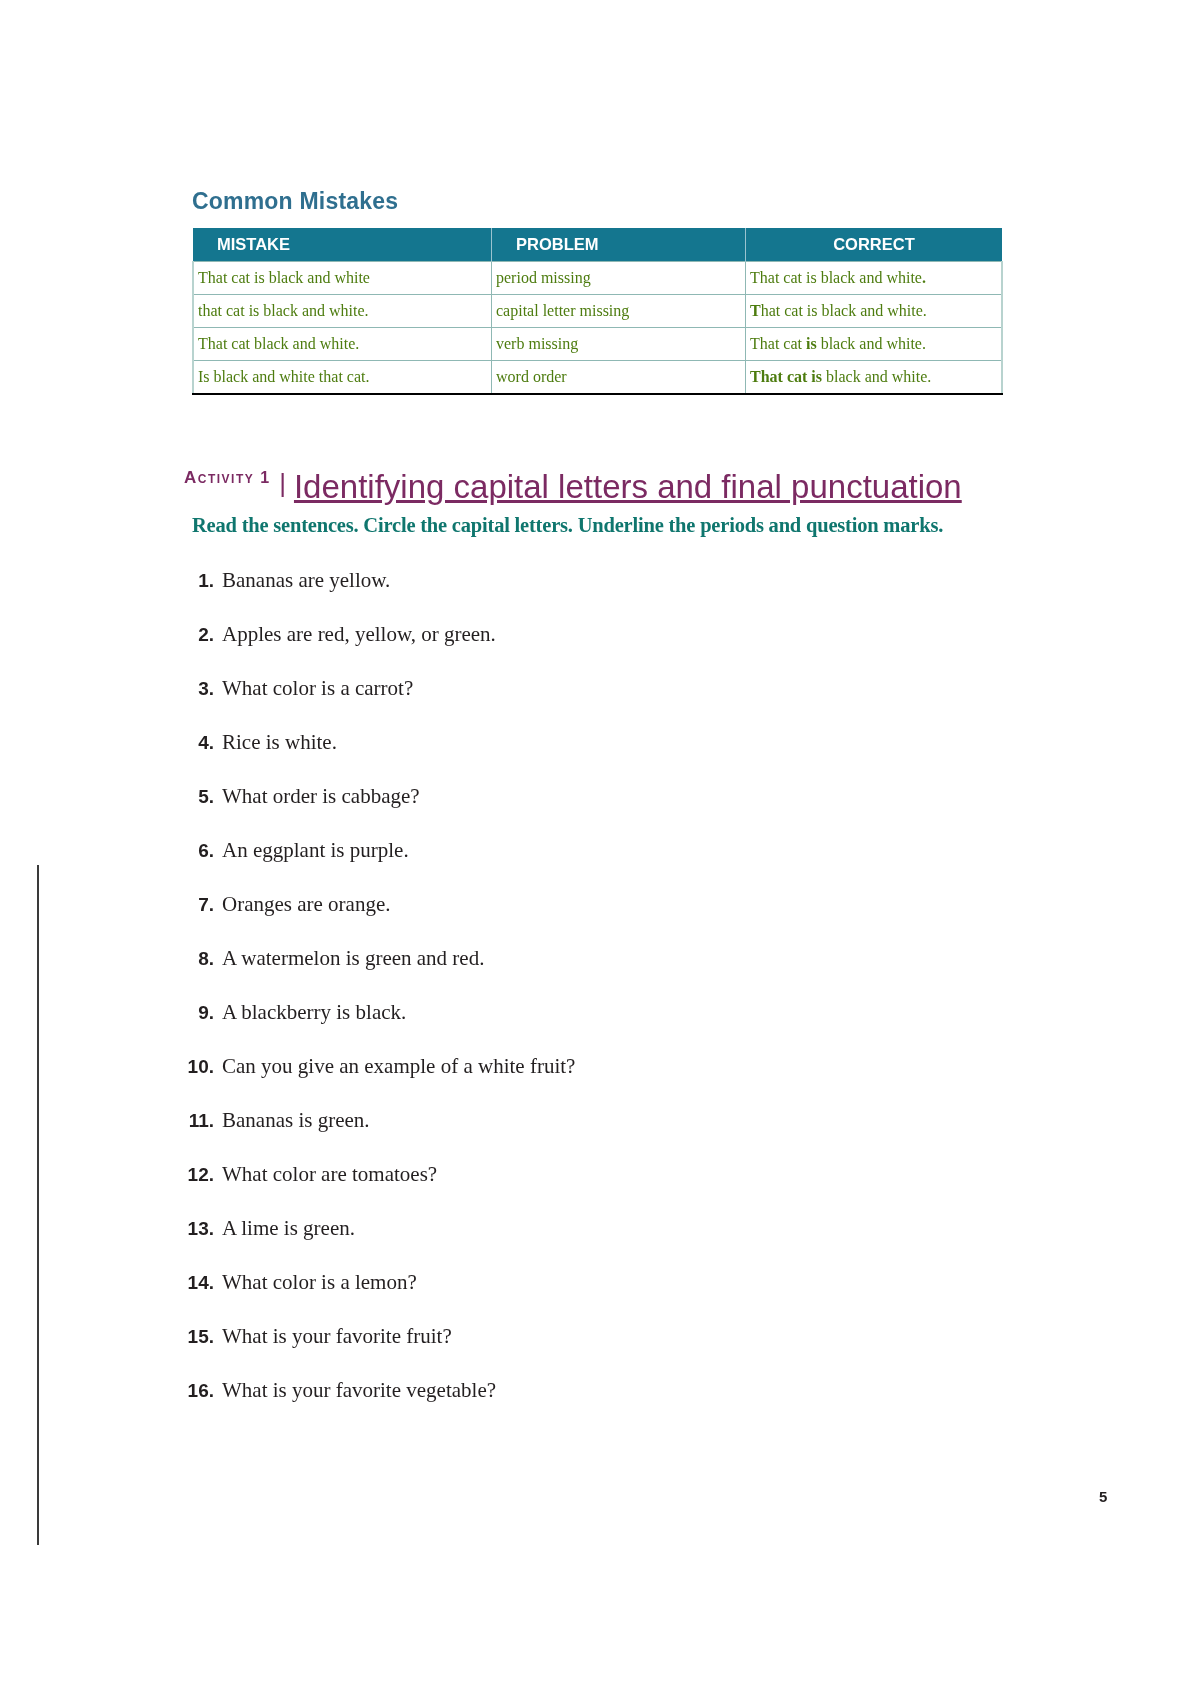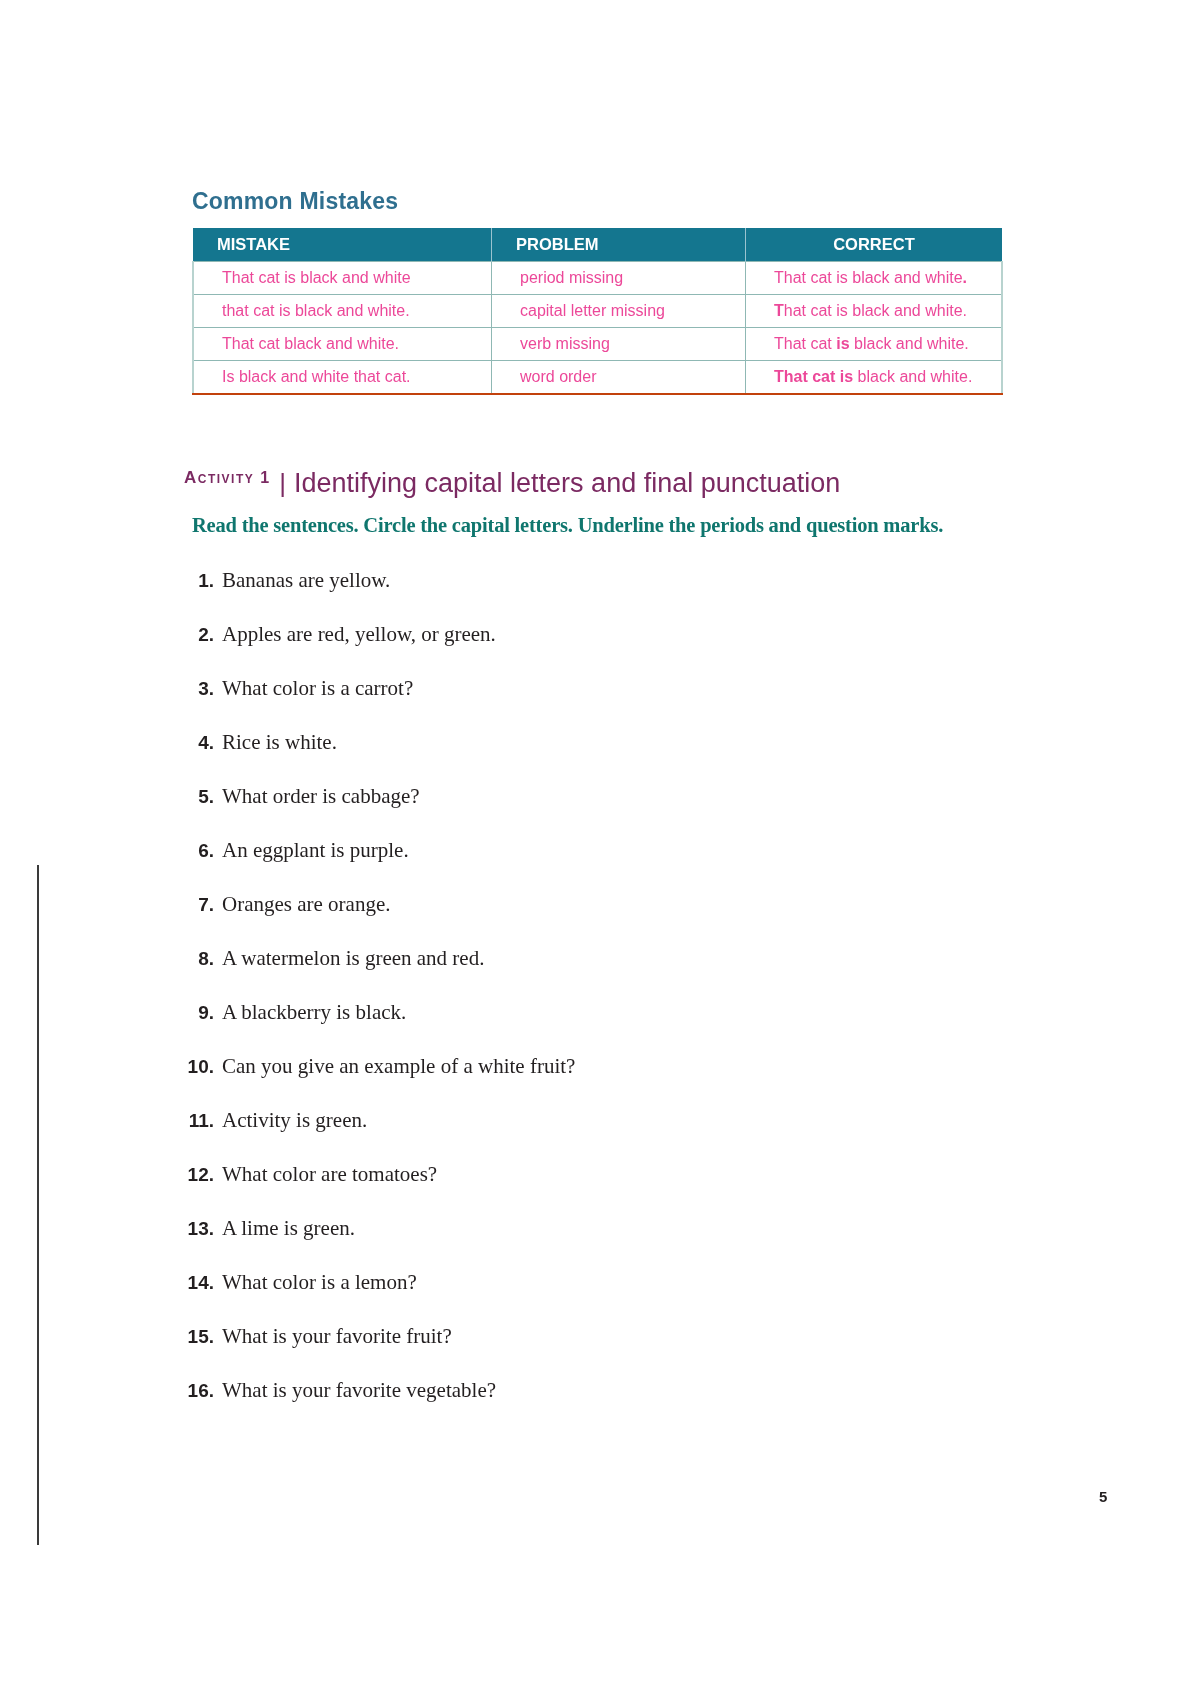--- a/index.html
+++ b/index.html
@@ -5,32 +5,32 @@
   html, body { margin: 0; padding: 0; background: #ffffff; }
   body { width: 1190px; height: 1684px; position: relative; overflow: hidden; font-family: "Liberation Sans", sans-serif; color: #231f20; }
 
   .margin-rule { position: absolute; left: 37px; top: 865px; width: 2px; height: 680px; background: #3a3a3a; }
 
   .section-title { position: absolute; left: 192px; top: 188px; font-family: "Liberation Sans", sans-serif; font-weight: bold; font-size: 23px; color: #2f6f8f; margin: 0; letter-spacing: 0.2px; }
 
   table.mistakes { position: absolute; left: 192px; top: 228px; width: 811px; border-collapse: collapse; font-family: "Liberation Sans", sans-serif; font-size: 16px; }
   table.mistakes th { background: #14768f; color: #ffffff; text-align: left; font-weight: bold; font-size: 16.5px; height: 33px; padding: 0 24px; border-right: 1px solid #9bc3cf; }
   table.mistakes th:last-child { border-right: none; text-align: center; }
-  table.mistakes td { height: 32px; padding: 0 28px; border: 1px solid #8fb8b4; color: #ec4899; }
+  table.mistakes td { height: 32px; padding: 0 4px; border: 1px solid #8fb8b4; color: #4d7c0f; font-family: Liberation Serif, serif; }
   table.mistakes tr td:first-child { border-left: 2px solid #b8d3cf; }
   table.mistakes tr td:last-child { border-right: 2px solid #b8d3cf; }
-  table.mistakes tr:last-child td { border-bottom: 2px solid #c2410c; }
+  table.mistakes tr:last-child td { border-bottom: 2px solid #000000; }
   .col1 { width: 250px; }
   .col2 { width: 205px; }
 
   .activity-heading { position: absolute; left: 184px; top: 468px; margin: 0; display: flex; align-items: flex-start; color: #7b2a62; }
   .activity-tag { font-family: "Liberation Sans", sans-serif; font-weight: bold; font-size: 17px; letter-spacing: 1.5px; font-variant: small-caps; }
   .activity-tag .num { font-size: 16px; margin-left: 6px; letter-spacing: 0; }
   .activity-sep { font-size: 26px; font-weight: normal; margin: 0 8px 0 10px; color: #7b2a62; }
-  .activity-title { font-family: "Liberation Sans", sans-serif; font-size: 27px; font-weight: normal; color: #7b2a62; }
+  .activity-title { font-family: "Liberation Sans", sans-serif; font-size: 33px; font-weight: normal; color: #7b2a62; text-decoration: underline; }
 
   .instructions { position: absolute; left: 192px; top: 514px; margin: 0; font-family: "Liberation Serif", serif; font-weight: bold; font-size: 20.5px; color: #0f766e; letter-spacing: -0.2px; }
 
   ol.sentences { position: absolute; left: 0; top: 568px; margin: 0; padding: 0; list-style: none; }
   ol.sentences li { position: relative; height: 54px; display: flex; align-items: baseline; }
   .item-num { display: inline-block; width: 222px; text-align: right; padding-right: 8px; box-sizing: border-box; font-family: "Liberation Sans", sans-serif; font-weight: bold; font-size: 19px; color: #231f20; }
   .item-text { font-family: "Liberation Serif", serif; font-size: 21px; color: #231f20; }
 
   .page-number { position: absolute; left: 1099px; top: 1488px; font-family: "Liberation Sans", sans-serif; font-weight: bold; font-size: 15px; color: #231f20; }
 </style>
@@ -117,21 +117,21 @@
     <li>
       <span class="item-num">9.</span>
       <span class="item-text">A blackberry is black.</span>
     </li>
     <li>
       <span class="item-num">10.</span>
       <span class="item-text">Can you give an example of a white fruit?</span>
     </li>
     <li>
       <span class="item-num">11.</span>
-      <span class="item-text">Activity is green.</span>
+      <span class="item-text">Bananas is green.</span>
     </li>
     <li>
       <span class="item-num">12.</span>
       <span class="item-text">What color are tomatoes?</span>
     </li>
     <li>
       <span class="item-num">13.</span>
       <span class="item-text">A lime is green.</span>
     </li>
     <li>

